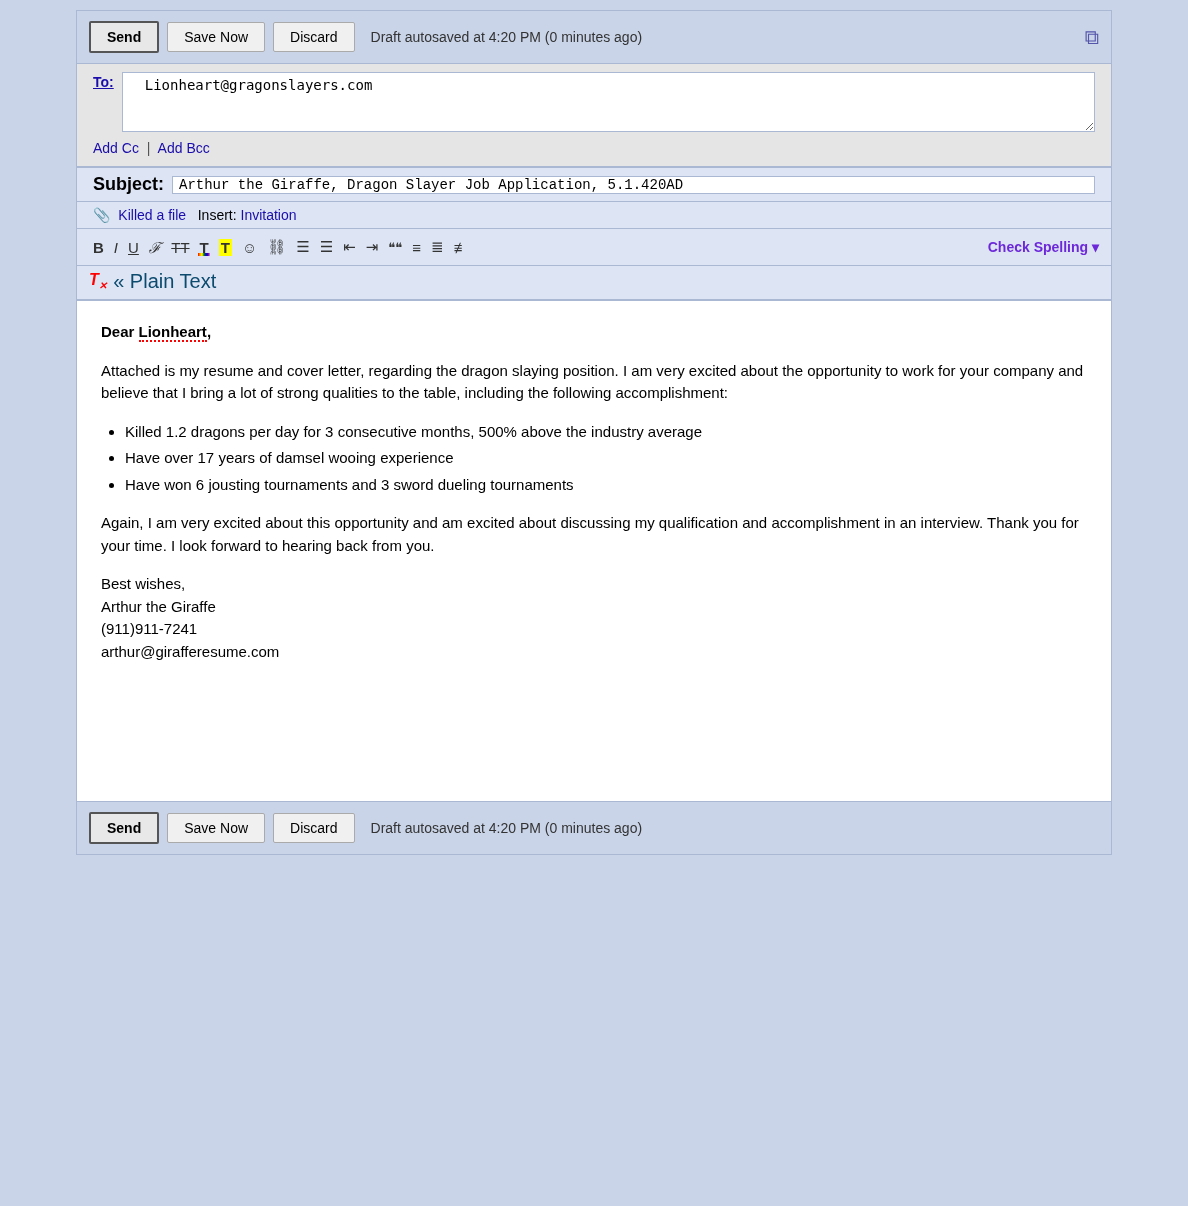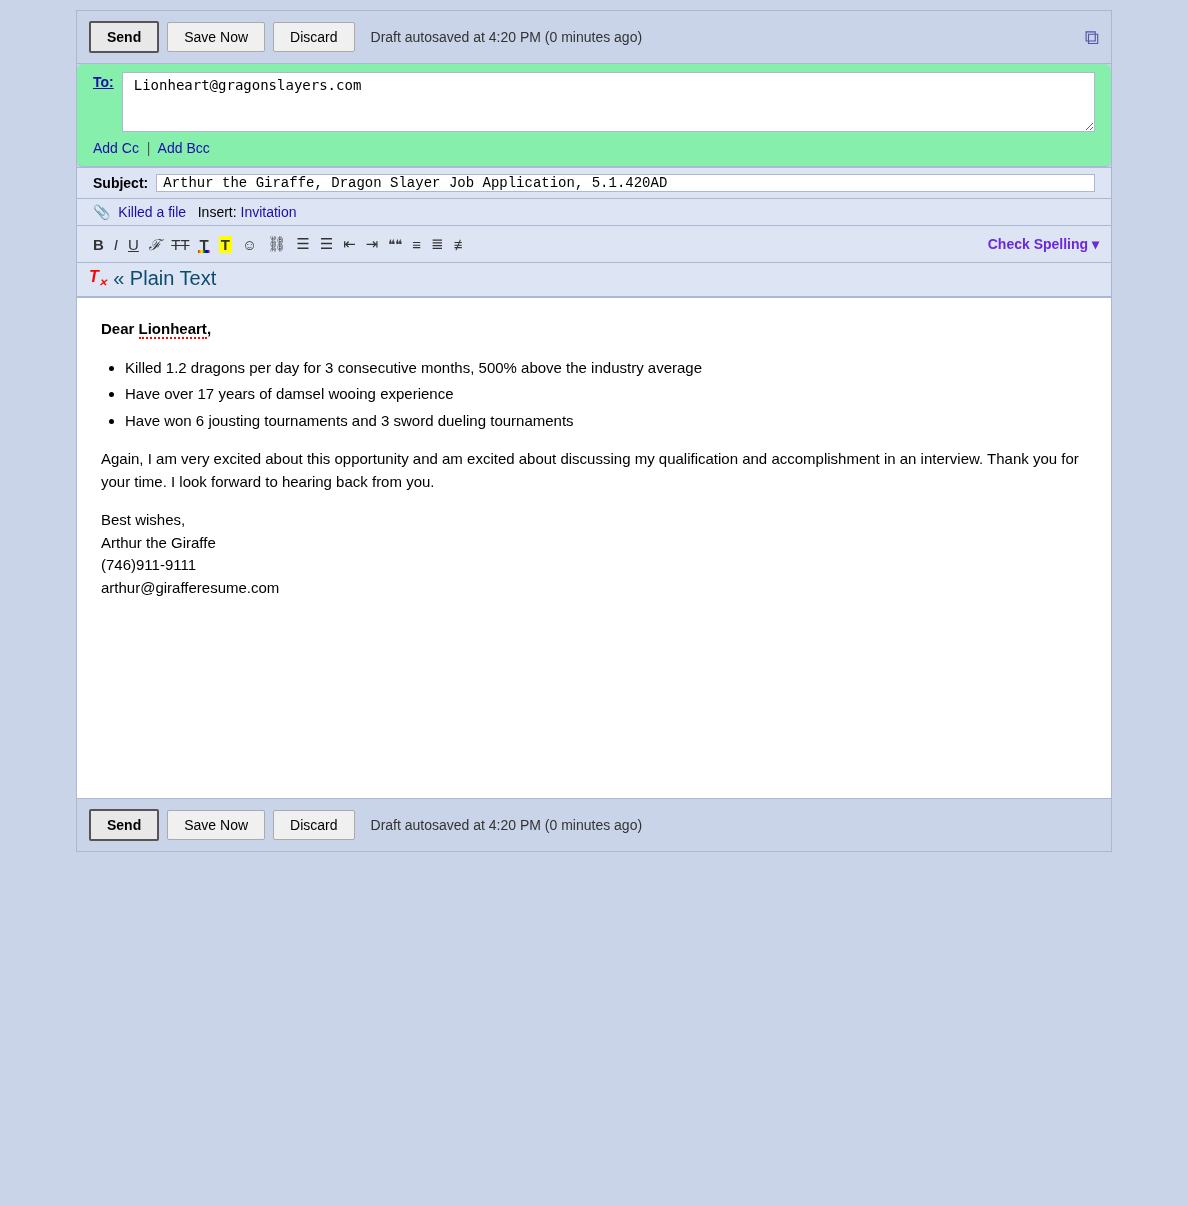--- a/index.html
+++ b/index.html
@@ -49,44 +49,43 @@
       margin-left: 8px;
     }
     .expand-icon {
       margin-left: auto;
       font-size: 20px;
       color: #5555aa;
       cursor: pointer;
     }
     
     .recipients-area {
-      background: #86efac;
+      background: #e5e5e5;
       padding: 8px 16px 4px 16px;
       border-bottom: 1px solid #aab8d4;
-      border-radius: 6px;
     }
     .to-row {
       display: flex;
       align-items: flex-start;
       margin-bottom: 4px;
     }
     .to-label {
       color: #1a0dab;
       font-weight: bold;
       text-decoration: underline;
       margin-right: 8px;
       font-size: 14px;
       padding-top: 2px;
       cursor: pointer;
     }
     .to-input {
       flex: 1;
       border: 1px solid #aab8d4;
       background: white;
-      padding: 4px 11px;
+      padding: 4px 22px;
       font-size: 14px;
       height: 60px;
       resize: vertical;
       outline: none;
     }
     .cc-bcc-row {
       padding: 4px 0 6px 0;
       font-size: 14px;
     }
     .cc-bcc-row a {
@@ -98,21 +97,21 @@
     .subject-row {
       display: flex;
       align-items: center;
       background: #dde5f5;
       padding: 6px 16px;
       border-bottom: 1px solid #aab8d4;
       border-top: 1px solid #aab8d4;
     }
     .subject-label {
       font-weight: bold;
-      font-size: 14px;
+      font-size: 18px;
       margin-right: 8px;
       white-space: nowrap;
     }
     .subject-input {
       flex: 1;
       border: 1px solid #aab8d4;
       background: white;
       padding: 0 6px;
       font-size: 14px;
       outline: none;
@@ -272,30 +271,31 @@
     <button class="check-spelling-btn">Check Spelling ▾</button>
   </div>
 
   <div class="plain-text-row">
     <span class="tx-icon" style="color:red; font-weight:bold; font-style:italic; font-size:16px;">T<span style="font-size:10px; vertical-align:sub; color:red;">✕</span></span>
     <a href="#" class="plain-text-link">« Plain Text</a>
   </div>
 
   <div class="email-body">
     <p class="greeting">Dear <span class="underline-dotted">Lionheart</span>,</p>
+    <p class="body-para">Attached is my resume and cover letter, regarding the dragon slaying position.  I am very excited about the opportunity to work for your company and believe that I bring a lot of strong qualities to the table, including the following accomplishment:</p>
     <ul class="body-list">
       <li>Killed 1.2 dragons per day for 3 consecutive months, 500% above the industry average</li>
       <li>Have over 17 years of damsel wooing experience</li>
       <li>Have won 6 jousting tournaments and 3 sword dueling tournaments</li>
     </ul>
     <p class="body-para">Again, I am very excited about this opportunity and am excited about discussing my qualification and accomplishment in an interview.  Thank you for your time.  I look forward to hearing back from you.</p>
     <div class="signature">
       <p style="white-space:pre-line;">Best wishes,
 Arthur the Giraffe
-(746)911-9111
+(911)911-7241
 arthur@girafferesume.com</p>
     </div>
   </div>
 
   <div class="bottom-toolbar">
     <button class="btn-send">Send</button>
     <button class="btn-save-now">Save Now</button>
     <button class="btn-discard">Discard</button>
     <span class="autosave-text">Draft autosaved at 4:20 PM (0 minutes ago)</span>
   </div>

